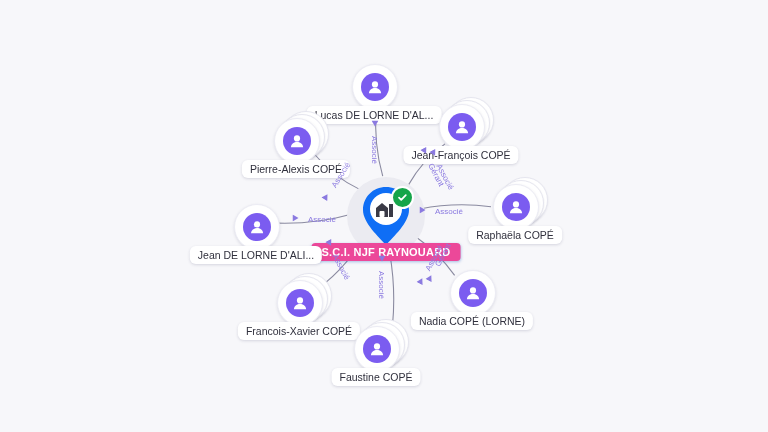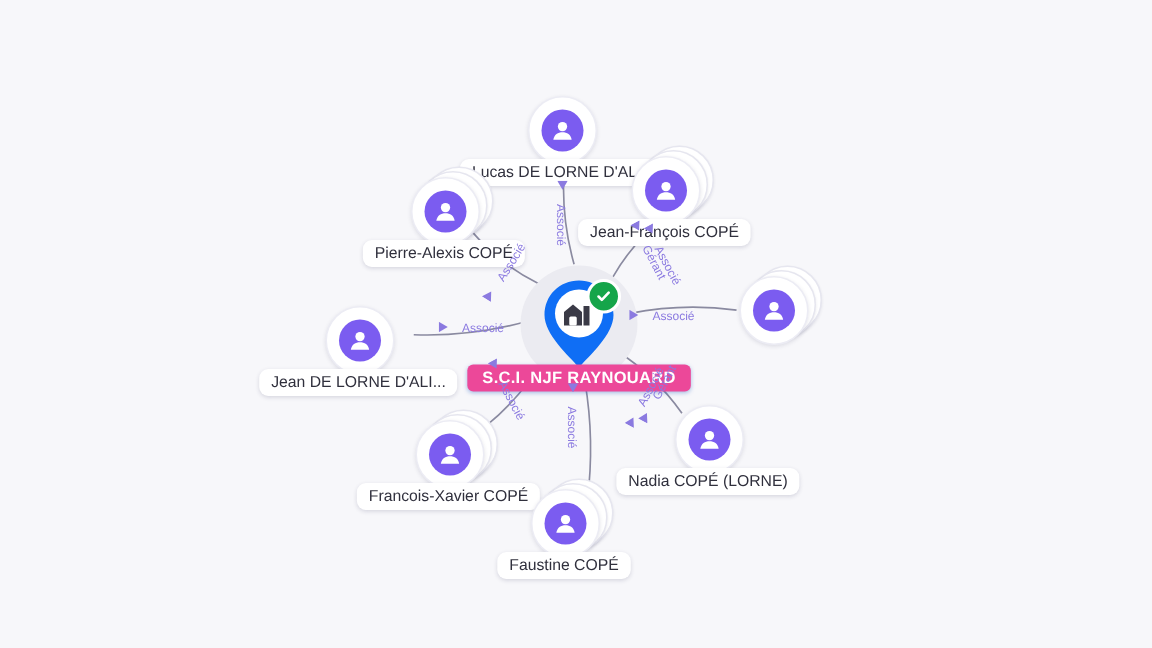--- a/index.html
+++ b/index.html
@@ -124,21 +124,21 @@
             <div class="disc">
               <svg class="person-glyph" width="16" height="16" viewBox="0 0 16 16">
                 <circle cx="8" cy="5.4" r="3.1" fill="#ffffff"></circle>
                 <path d="M1.9 14.2 C2.4 10.6 5 9.1 8 9.1 C11 9.1 13.6 10.6 14.1 14.2 Z" fill="#ffffff"></path>
               </svg>
             </div>
           </div>
         </div>
         <div class="node-label">Lucas DE LORNE D'AL...</div>
       </div>
-      <div class="node" style="left: 443px; top: 126px;">
+      <div class="node" style="left: 461px; top: 126px;">
         <div class="avatar-wrap">
           <div class="stack s3"></div>
           <div class="stack s2"></div>
           <div class="avatar">
             <div class="disc">
               <svg class="person-glyph" width="16" height="16" viewBox="0 0 16 16">
                 <circle cx="8" cy="5.4" r="3.1" fill="#ffffff"></circle>
                 <path d="M1.9 14.2 C2.4 10.6 5 9.1 8 9.1 C11 9.1 13.6 10.6 14.1 14.2 Z" fill="#ffffff"></path>
               </svg>
             </div>
@@ -167,22 +167,23 @@
           <div class="stack s2"></div>
           <div class="avatar">
             <div class="disc">
               <svg class="person-glyph" width="16" height="16" viewBox="0 0 16 16">
                 <circle cx="8" cy="5.4" r="3.1" fill="#ffffff"></circle>
                 <path d="M1.9 14.2 C2.4 10.6 5 9.1 8 9.1 C11 9.1 13.6 10.6 14.1 14.2 Z" fill="#ffffff"></path>
               </svg>
             </div>
           </div>
         </div>
-      </div>
-      <div class="node" style="left: 239px; top: 226px;">
+        <div class="node-label">Raphaëla COPÉ</div>
+      </div>
+      <div class="node" style="left: 256px; top: 226px;">
         <div class="avatar-wrap">
           <div class="avatar">
             <div class="disc">
               <svg class="person-glyph" width="16" height="16" viewBox="0 0 16 16">
                 <circle cx="8" cy="5.4" r="3.1" fill="#ffffff"></circle>
                 <path d="M1.9 14.2 C2.4 10.6 5 9.1 8 9.1 C11 9.1 13.6 10.6 14.1 14.2 Z" fill="#ffffff"></path>
               </svg>
             </div>
           </div>
         </div>

